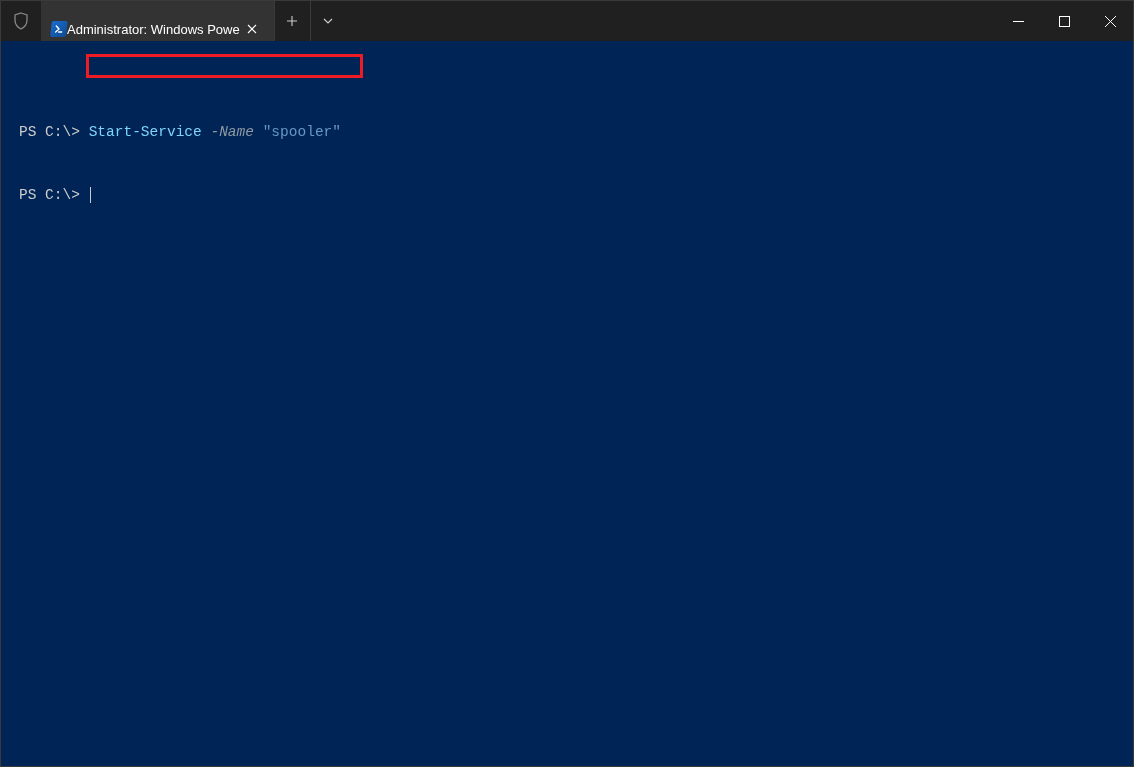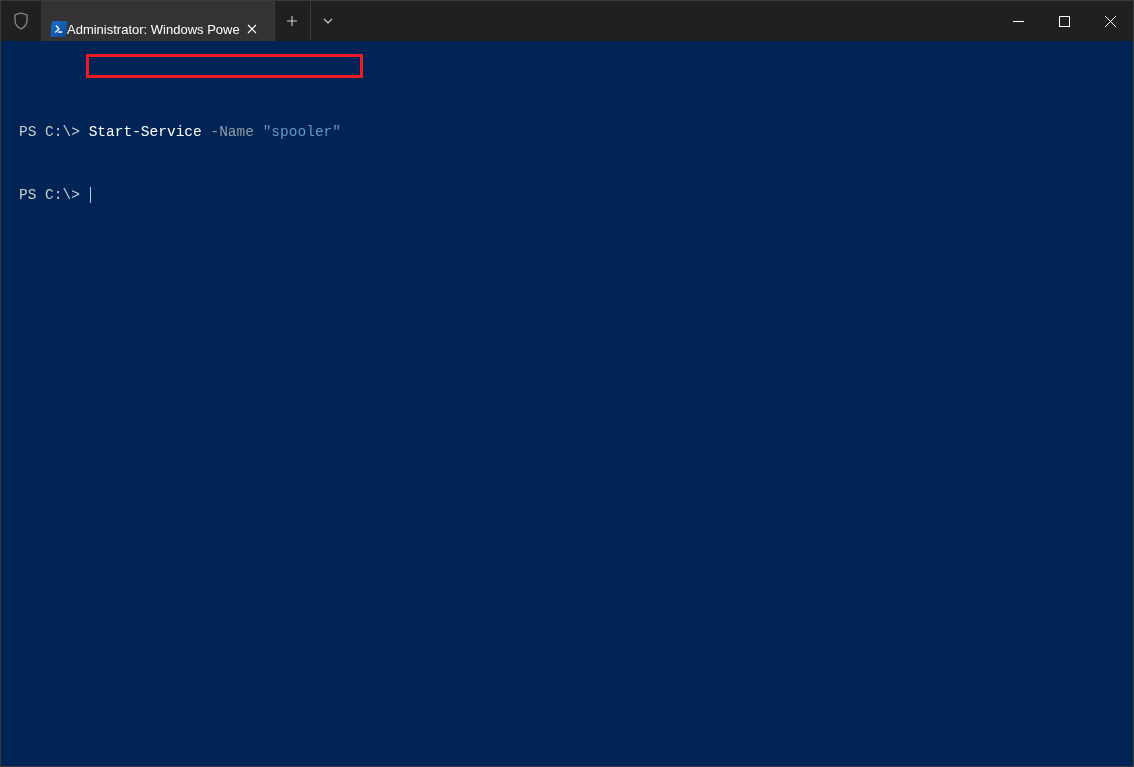--- a/index.html
+++ b/index.html
@@ -102,24 +102,25 @@
     }
     .line {
       display: block;
       position: relative;
     }
     .prompt-text {
       color: #cccccc;
       font-family: Liberation Mono, monospace;
     }
     .cmd-cmdlet {
-      color: #ffffff;
+      color: #7dd3fc;
     }
     .cmd-param {
       color: #8c9aa2;
+      font-style: italic;
     }
     .cmd-string {
       color: #6599c2;
     }
     .highlight-box {
       position: absolute;
       border: 3px solid #ed1c24;
       pointer-events: none;
     }
     .cursor {

